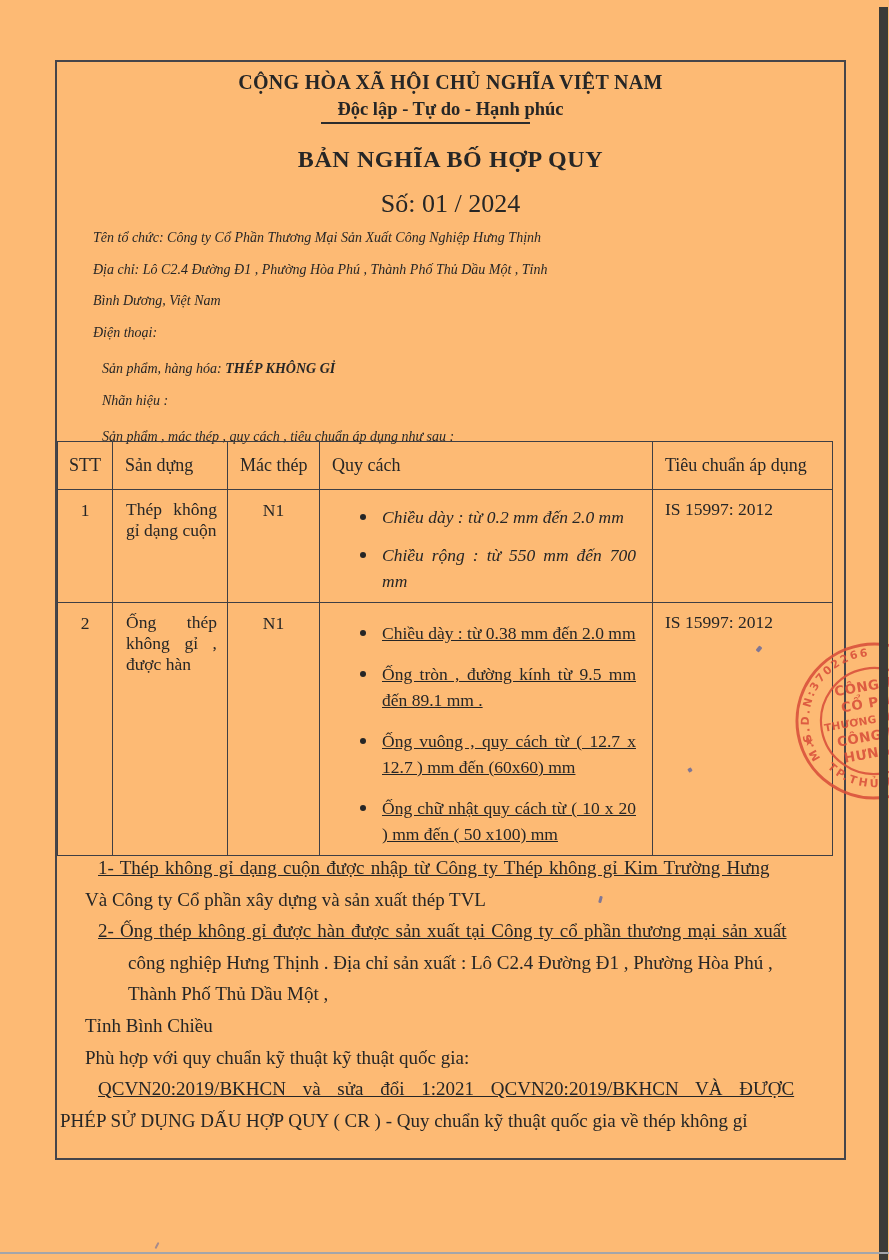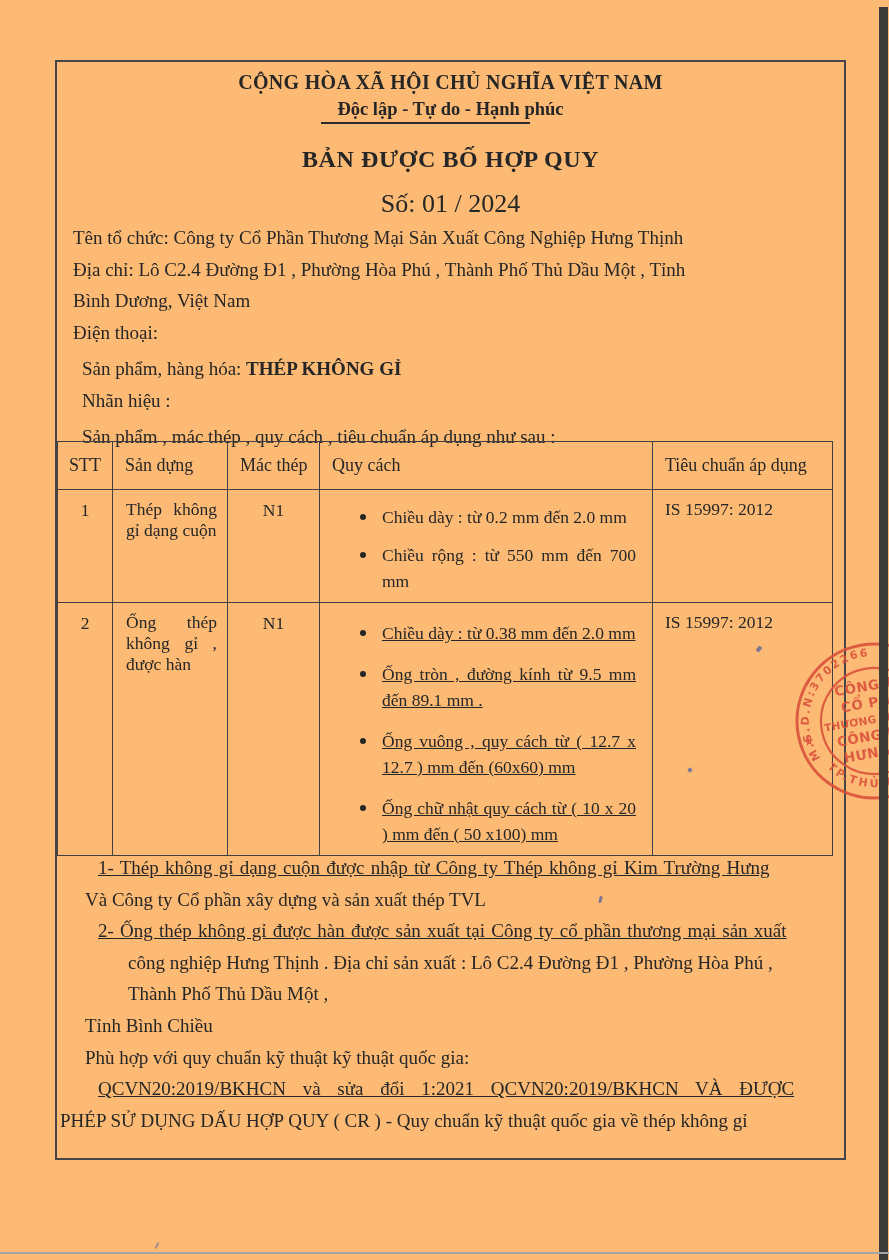--- a/index.html
+++ b/index.html
@@ -23,21 +23,21 @@
     border:2px solid #45454a;
   }
   .center{width:100%;text-align:center;position:absolute;left:0;}
   .country{top:9px;font-size:20px;font-weight:bold;letter-spacing:.3px;}
   .motto-wrap{top:37px;}
   .motto{position:relative;display:inline-block;font-size:18.5px;font-weight:bold;padding:0 2px;}
   .motto::after{content:"";position:absolute;left:-14px;right:36px;bottom:-4px;border-bottom:2px solid #2c2c2c;}
   .doc-title{top:84px;font-size:24px;font-weight:bold;letter-spacing:.6px;}
   .doc-number{top:127px;font-size:26px;}
 
-  .org{position:absolute;left:16px;top:160px;width:752px;font-size:19px;line-height:31.5px;white-space:nowrap;}
+  .org{position:absolute;left:36px;top:160px;width:752px;font-size:14px;line-height:31.5px;white-space:nowrap;font-style:italic;}
   .org .ind{margin-left:9px;}
   .org .gap{margin-top:5px;}
   .bold{font-weight:bold;}
 
   
   table.doc-table{
     position:absolute;left:0;top:379px;width:775px;
     border-collapse:collapse;table-layout:fixed;
     font-size:17.5px;color:#262626;
   }
@@ -46,21 +46,21 @@
   .doc-table col.c5{width:180px;}
   .doc-table th,.doc-table td{border:1.8px solid #3f3f44;font-weight:normal;}
   .doc-table th{height:47px;text-align:left;padding:0 0 0 12px;font-size:18px;}
   .doc-table th.t-center{text-align:center;padding:0;}
   .doc-table td{vertical-align:top;}
   .td-stt{text-align:center;padding-top:10px;}
   .td-sp{padding:9px 10px 0 13px;text-align:justify;}
   .td-mt{text-align:center;padding-top:10px;}
   .td-qc{padding:2px 6px 8px 0;}
   .td-tc{padding:9px 6px 0 12px;}
-  .row-1 .td-qc{height:92px;} .row-2 .td-qc{height:234px;text-decoration:underline;}
+  .row-1 .td-qc{height:92px;font-style:italic;} .row-2 .td-qc{height:234px;text-decoration:underline;}
   .bullet{position:relative;padding-left:62px;padding-right:10px;margin-top:12px;text-align:justify;line-height:26px;}
   .row-2 .bullet{margin-top:15px;}
   .bullet .dot{position:absolute;left:40px;top:10px;width:6px;height:6px;border-radius:50%;background:#262626;}
 
   
   .notes{position:absolute;left:6px;top:790px;width:778px;font-size:19px;line-height:31.6px;white-space:nowrap;}
   .notes .n-ind35{margin-left:35px;text-decoration:underline;}
   .notes .n-ind22{margin-left:22px;}
   .notes .n-ind65{margin-left:65px;}
   .notes .n-out{margin-left:-3px;}
@@ -81,21 +81,21 @@
 
 <div class="canvas">
 
   <div class="sheet">
 
     <div class="center country">CỘNG HÒA XÃ HỘI CHỦ NGHĨA VIỆT NAM</div>
     <div class="center motto-wrap">
       <span class="motto">Độc lập - Tự do - Hạnh phúc</span>
     </div>
 
-    <div class="center doc-title">BẢN ĐƯỢC BỐ HỢP QUY</div>
+    <div class="center doc-title">BẢN NGHĨA BỐ HỢP QUY</div>
     <div class="center doc-number">Số: 01 / 2024</div>
 
     <div class="org">
       <div>Tên tổ chức: Công ty Cổ Phần Thương Mại Sản Xuất Công Nghiệp Hưng Thịnh</div>
       <div>Địa chỉ: Lô C2.4 Đường Đ1 , Phường Hòa Phú , Thành Phố Thủ Dầu Một , Tỉnh</div>
       <div>Bình Dương, Việt Nam</div>
       <div>Điện thoại:</div>
       <div class="ind gap"><span>Sản phẩm, hàng hóa: </span><span class="bold">THÉP KHÔNG GỈ</span></div>
       <div class="ind">Nhãn hiệu :</div>
       <div class="ind gap">Sản phẩm , mác thép , quy cách , tiêu chuẩn áp dụng như sau :</div>

